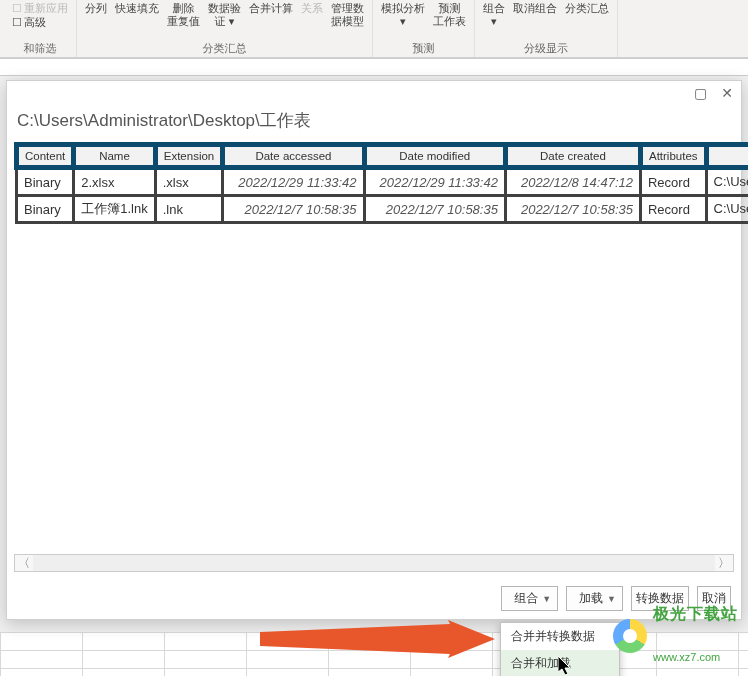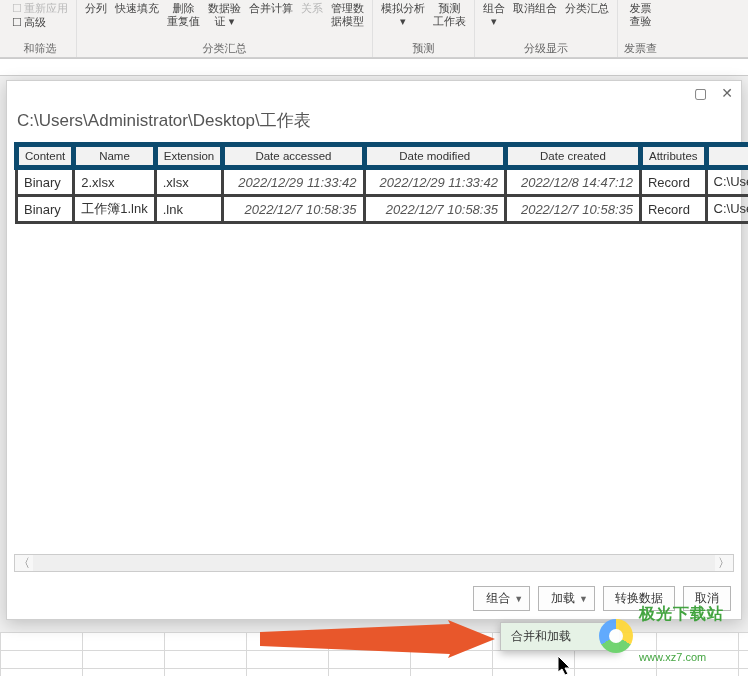--- a/index.html
+++ b/index.html
@@ -149,21 +149,21 @@
 
   .pq-footer {
     display:flex;
     justify-content:flex-end;
     gap:8px;
     padding:10px 10px 8px 10px;
   }
   .pq-footer .btn {
     border:1px solid #b5b5b5;
     background:#fdfdfd;
-    padding:3px 11px;
+    padding:3px 4px;
     font-size:12px;
     color:#333;
     cursor:pointer;
     display:flex;
     align-items:center;
     gap:4px;
   }
   .pq-footer .btn .caret {
     font-size:9px;
     color:#666;
@@ -209,21 +209,21 @@
     top:620px;
     width:235px;
     height:38px;
     z-index:5;
     pointer-events:none;
   }
 
   
   .watermark {
     position:absolute;
-    right:24px;
+    right:10px;
     bottom:12px;
     display:flex;
     align-items:center;
     gap:6px;
     z-index:20;
     opacity:0.95;
     pointer-events:none;
   }
   .watermark .logo {
     width:34px;height:34px;border-radius:50%;
@@ -317,29 +317,20 @@
       <div class="ribbon-btn">
           <span>取消组合</span>
         </div>
       <div class="ribbon-btn">
           <span>分类汇总</span>
         </div>
     </div>
     <div class="ribbon-group-label">分级显示</div>
   </div>
 
-  <div class="ribbon-group" style="border-right:none;min-width:40px">
-    <div class="ribbon-items-row">
-      <div class="ribbon-btn">
-          <span>发票</span>
-          <span>查验</span>
-        </div>
-    </div>
-    <div class="ribbon-group-label">发票查</div>
-  </div>
 </div>
 
 <div class="sheet-area"></div>
 
 <div class="gridlines"></div>
 
 <div class="pq-dialog">
   <div class="pq-titlebar">
     <span>▢</span>
     <span>✕</span>
@@ -403,20 +394,21 @@
     <div class="btn">
       <span>转换数据</span>
     </div>
     <div class="btn">
       <span>取消</span>
     </div>
   </div>
 </div>
 
 <div class="dropdown">
+  <div class="item">合并并转换数据</div>
   <div class="item hover">合并和加载</div>
 
 </div>
 
 <svg class="big-arrow" viewBox="0 0 235 38">
   <polygon points="0,12 190,4 188,0 235,19 188,38 190,34 0,26" fill="#e8572b"></polygon>
 </svg>
 
 <svg class="cursor" width="18" height="22">
   <polygon points="0,0 0,16 4,13 7,19 10,18 7,12 12,12" fill="#000" stroke="#fff" stroke-width="1"></polygon>

